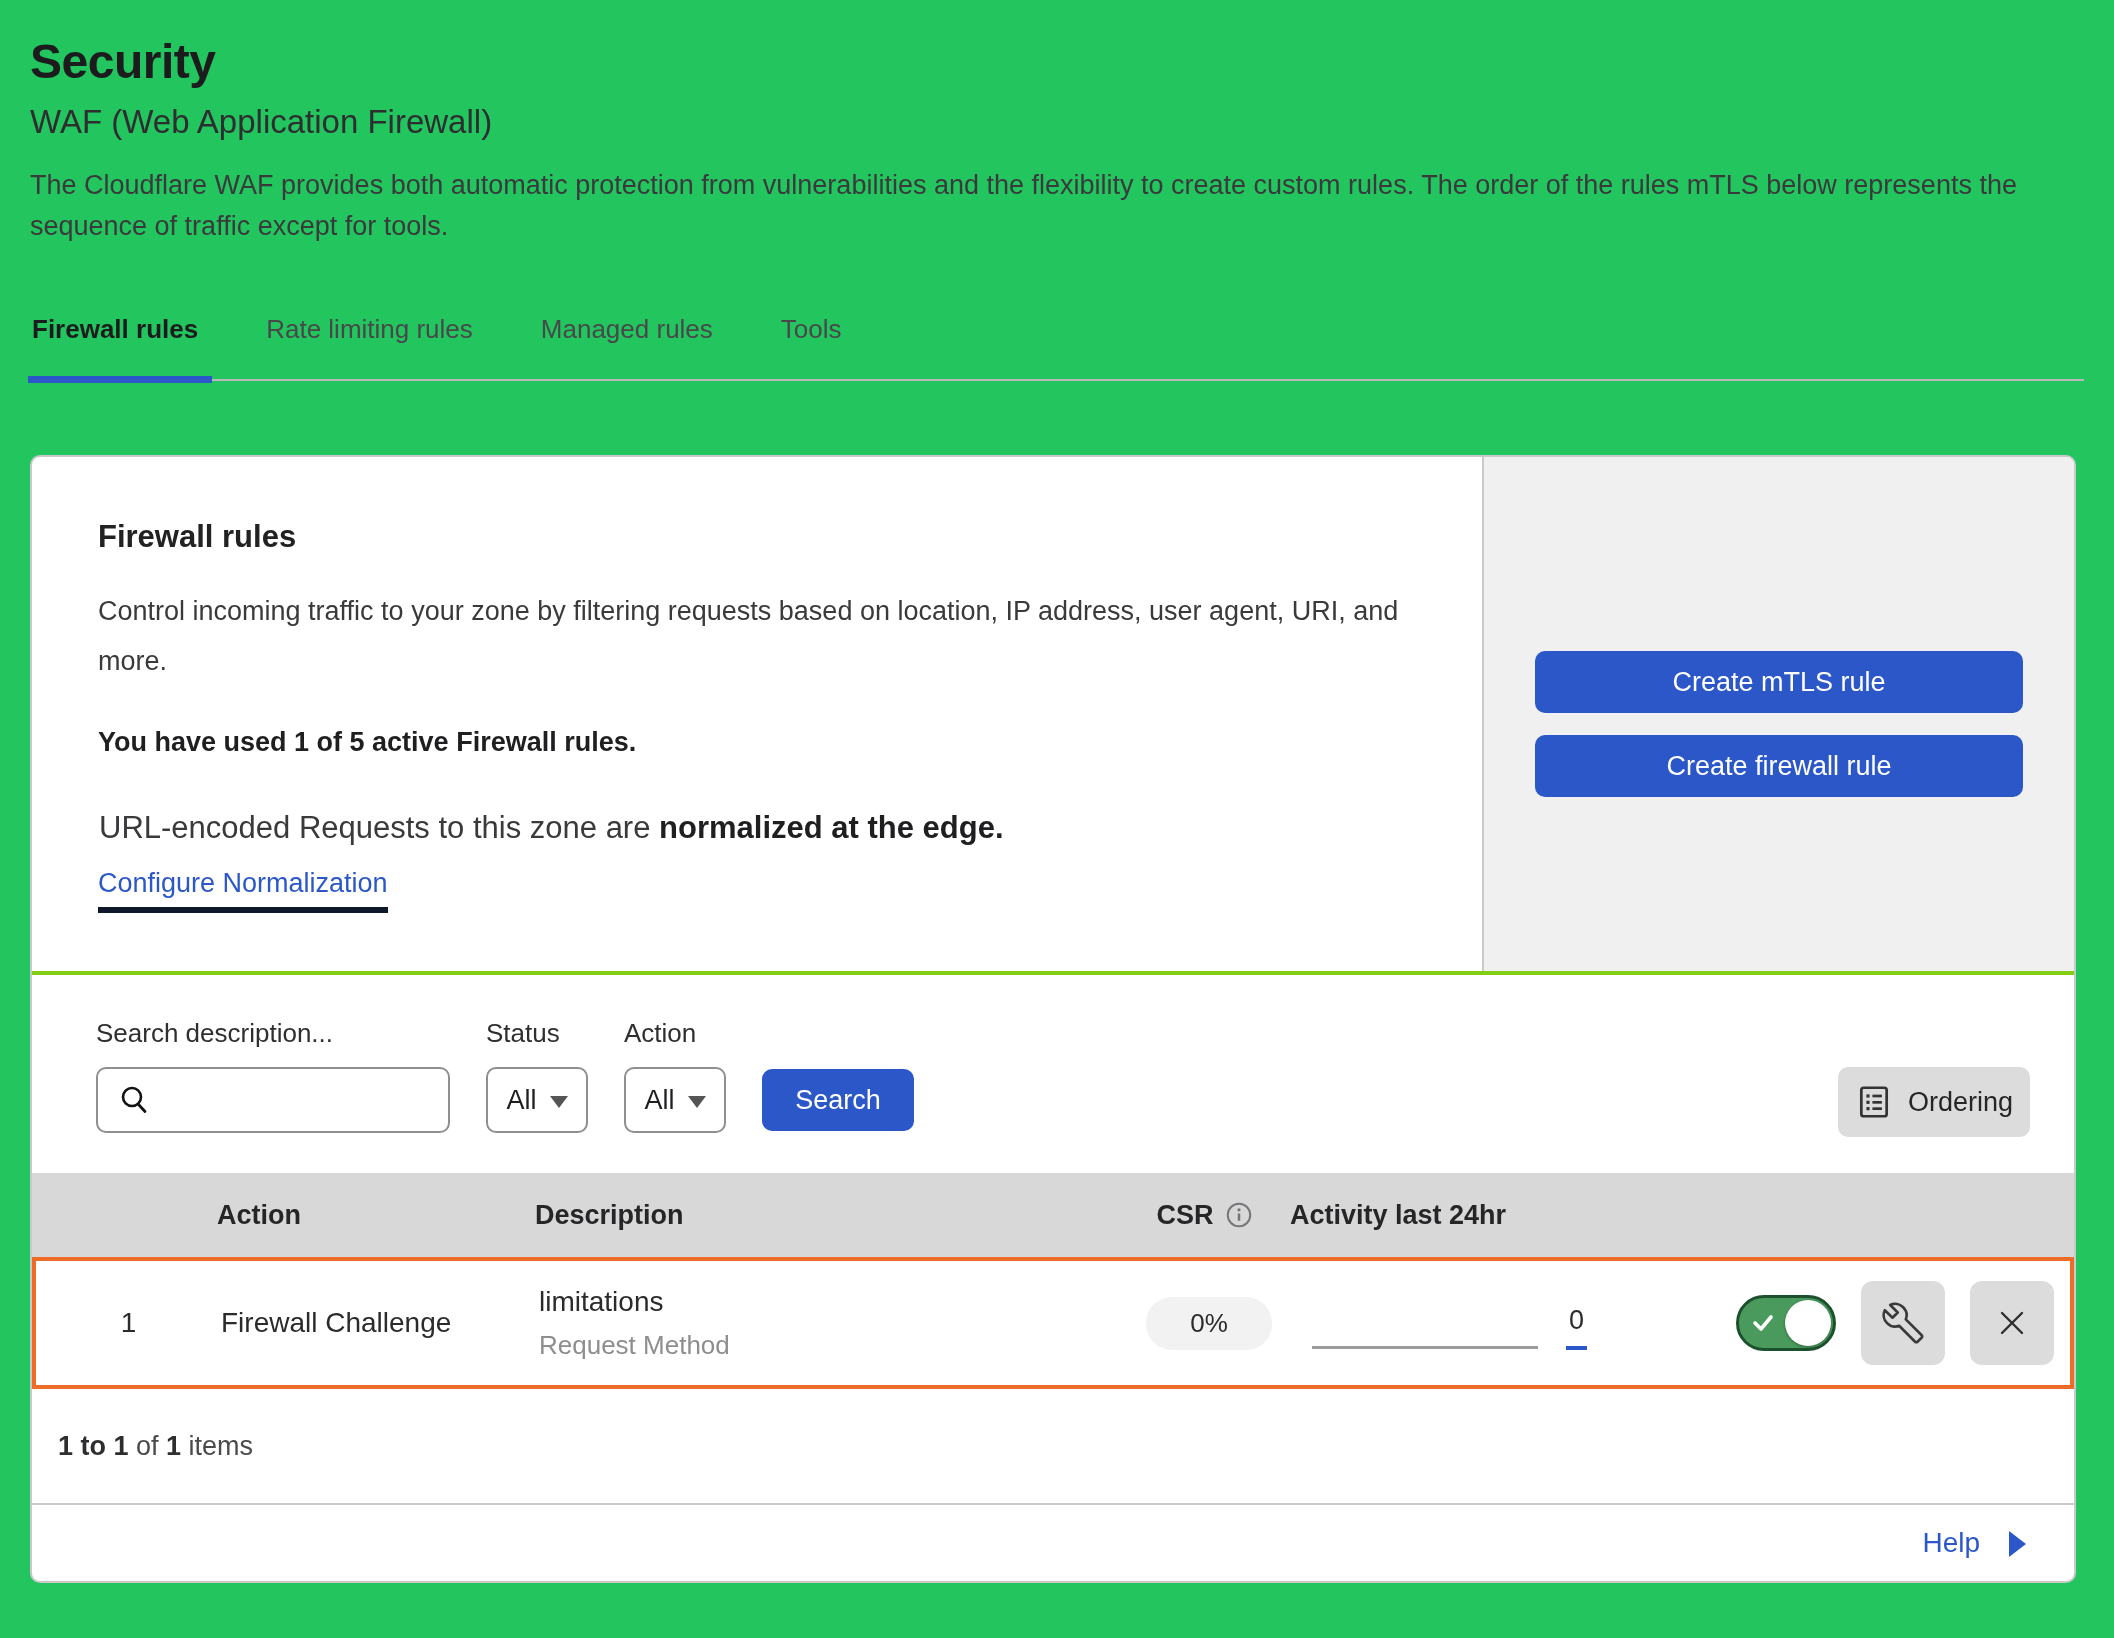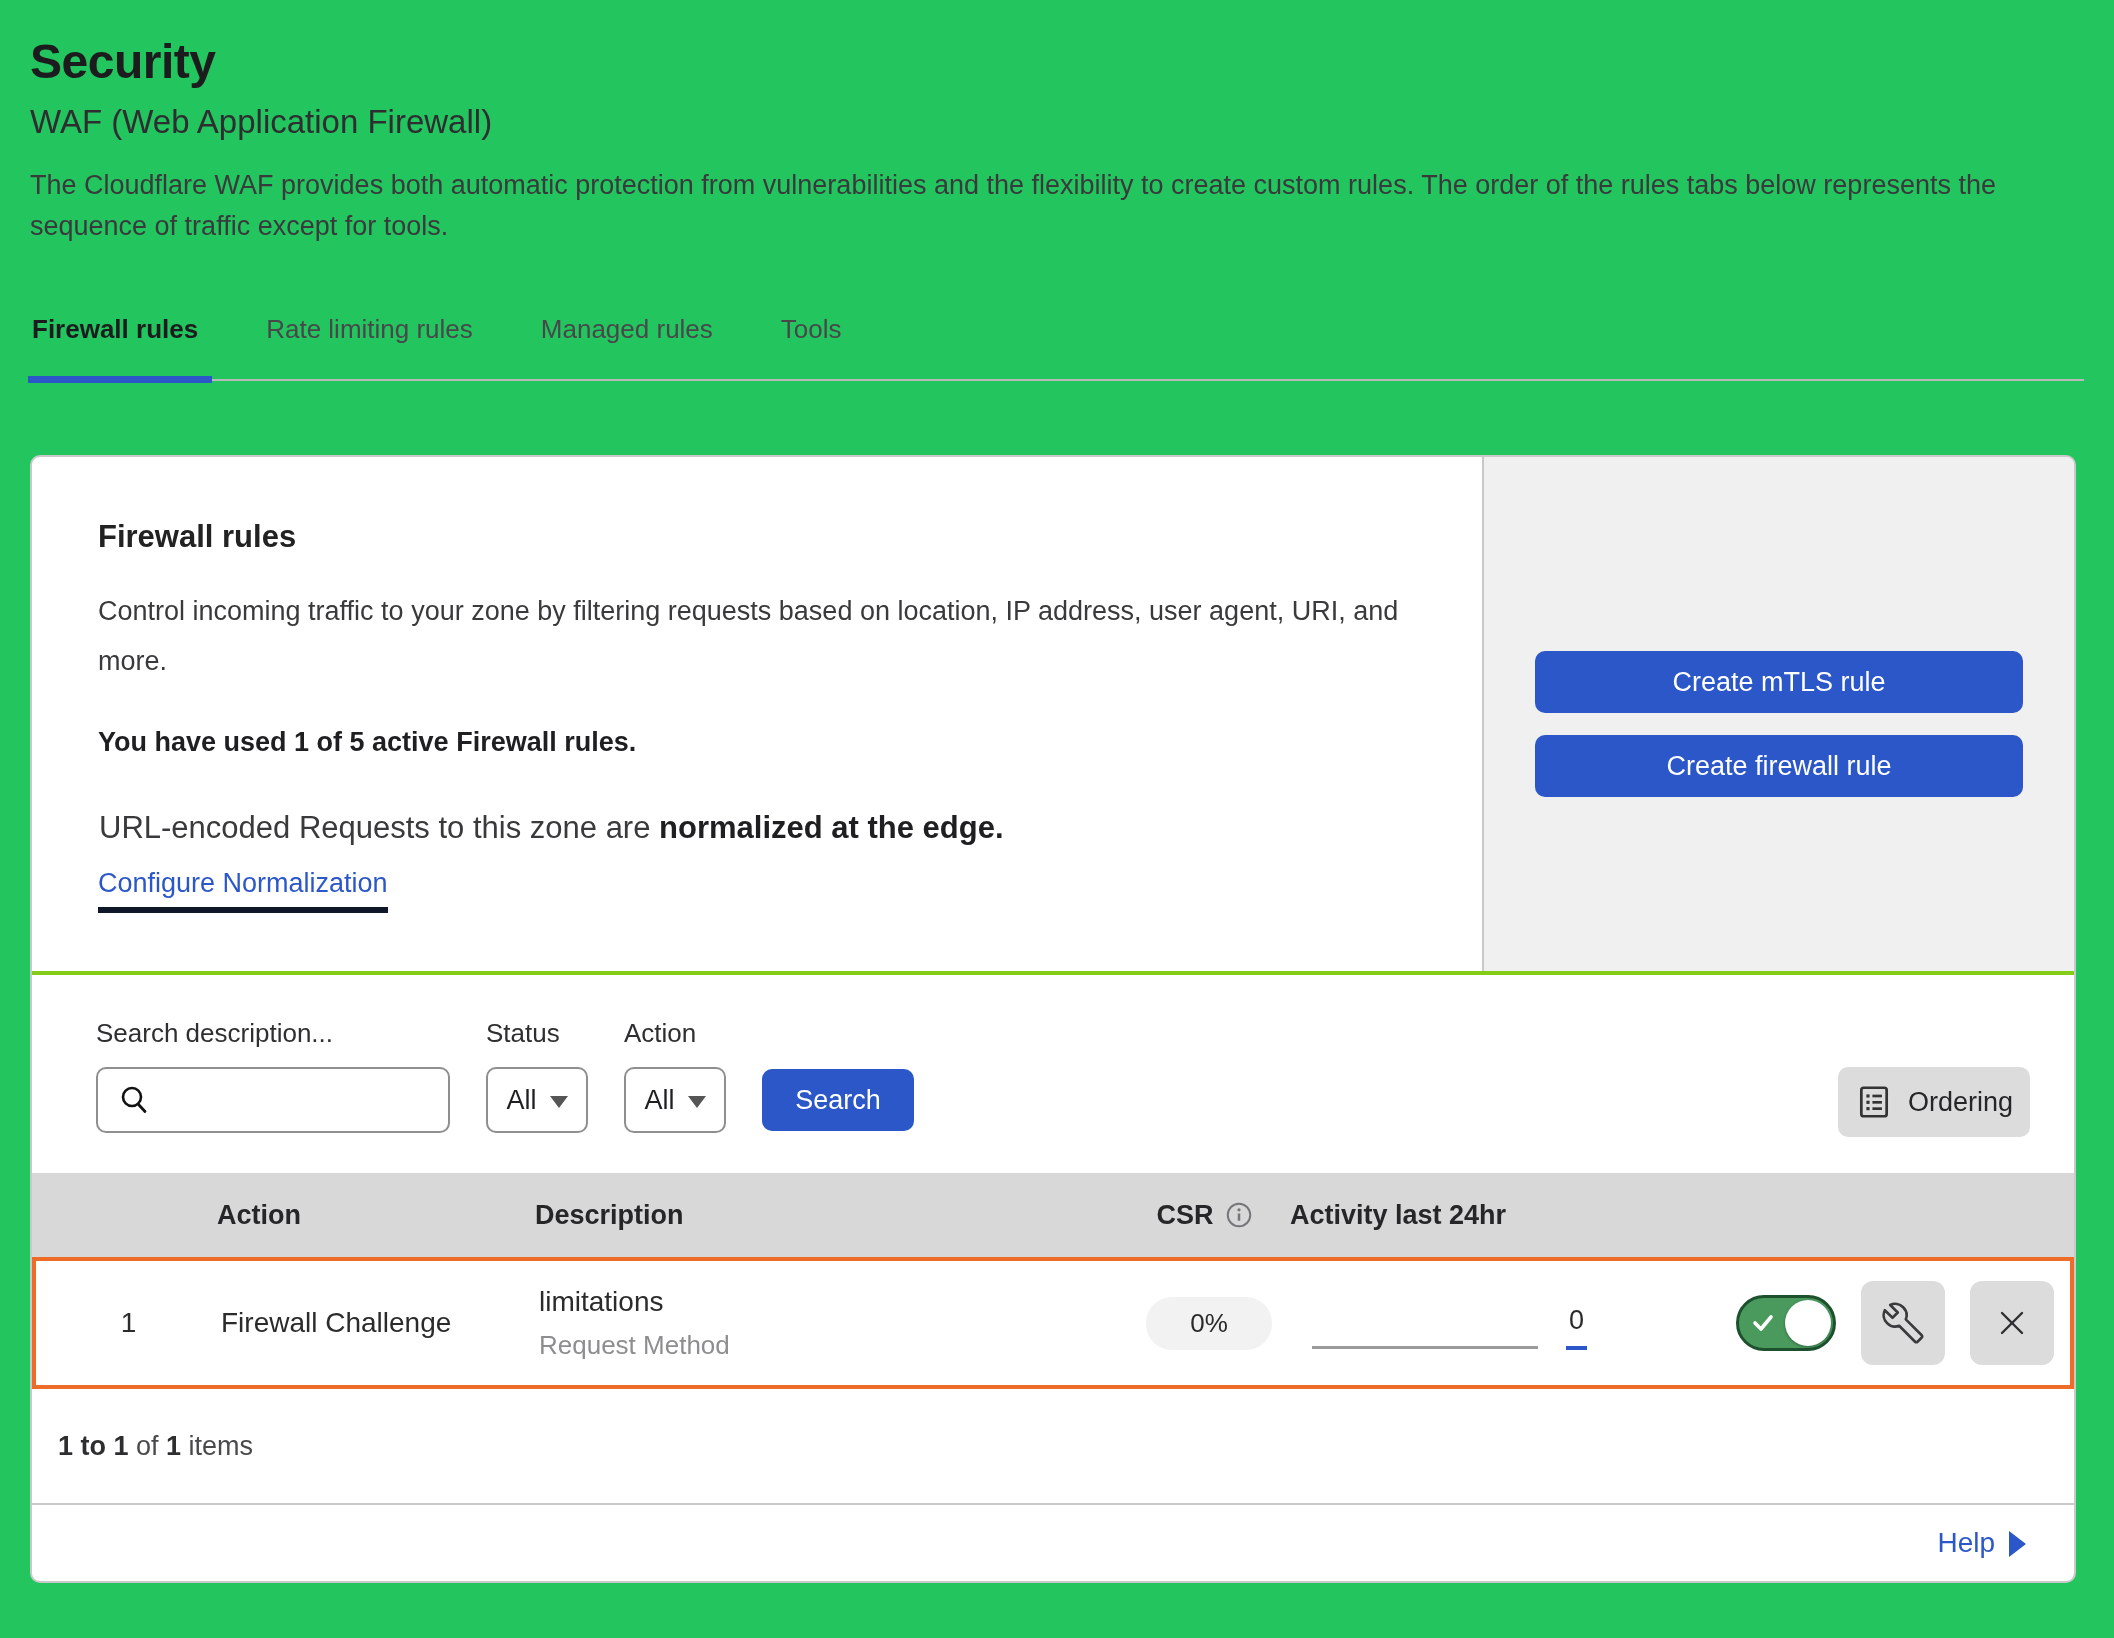--- a/index.html
+++ b/index.html
@@ -77,31 +77,31 @@
     position:relative; display:flex; align-items:center; cursor:pointer; }
   .toggle svg { margin-left:11px; }
   .knob { position:absolute; right:2px; top:50%; transform:translateY(-50%); width:46px; height:46px;
     background:#fff; border-radius:50%; box-shadow:0 1px 3px rgba(0,0,0,0.35); }
   .icon-btn { width:84px; height:84px; background:#dcdcdd; border:none; border-radius:12px;
     display:flex; align-items:center; justify-content:center; cursor:pointer; }
 
   .summary { height:114px; display:flex; align-items:center; padding-left:26px; font-size:27px; color:#4a4a4c; }
   .summary b { color:#2e2e30; }
   .help-row { border-top:2px solid #c9c9c9; height:78px; display:flex; align-items:center; justify-content:flex-end; padding-right:48px; }
-  .help-link { display:flex; align-items:center; gap:14px; color:#2b57c8; font-size:28px; text-decoration:none; cursor:pointer; }
+  .help-link { display:flex; align-items:center; gap:29px; color:#2b57c8; font-size:28px; text-decoration:none; cursor:pointer; }
   .help-arrow { width:0; height:0; border-top:13px solid transparent; border-bottom:13px solid transparent; border-left:17px solid #2b57c8; margin-top:2px; }
 </style>
 </head>
 <body>
 
 <div class="page">
 
   <h1 class="title">Security</h1>
   <div class="subtitle">WAF (Web Application Firewall)</div>
-  <p class="page-desc">The Cloudflare WAF provides both automatic protection from vulnerabilities and the flexibility to create custom rules. The order of the rules tabs below represents the sequence of traffic except for tools.</p>
+  <p class="page-desc">The Cloudflare WAF provides both automatic protection from vulnerabilities and the flexibility to create custom rules. The order of the rules mTLS below represents the sequence of traffic except for tools.</p>
 
   <div class="tabs">
     <div class="tab active">Firewall rules</div>
     <div class="tab">Rate limiting rules</div>
     <div class="tab">Managed rules</div>
     <div class="tab">Tools</div>
   </div>
 
   <div class="container">
 

